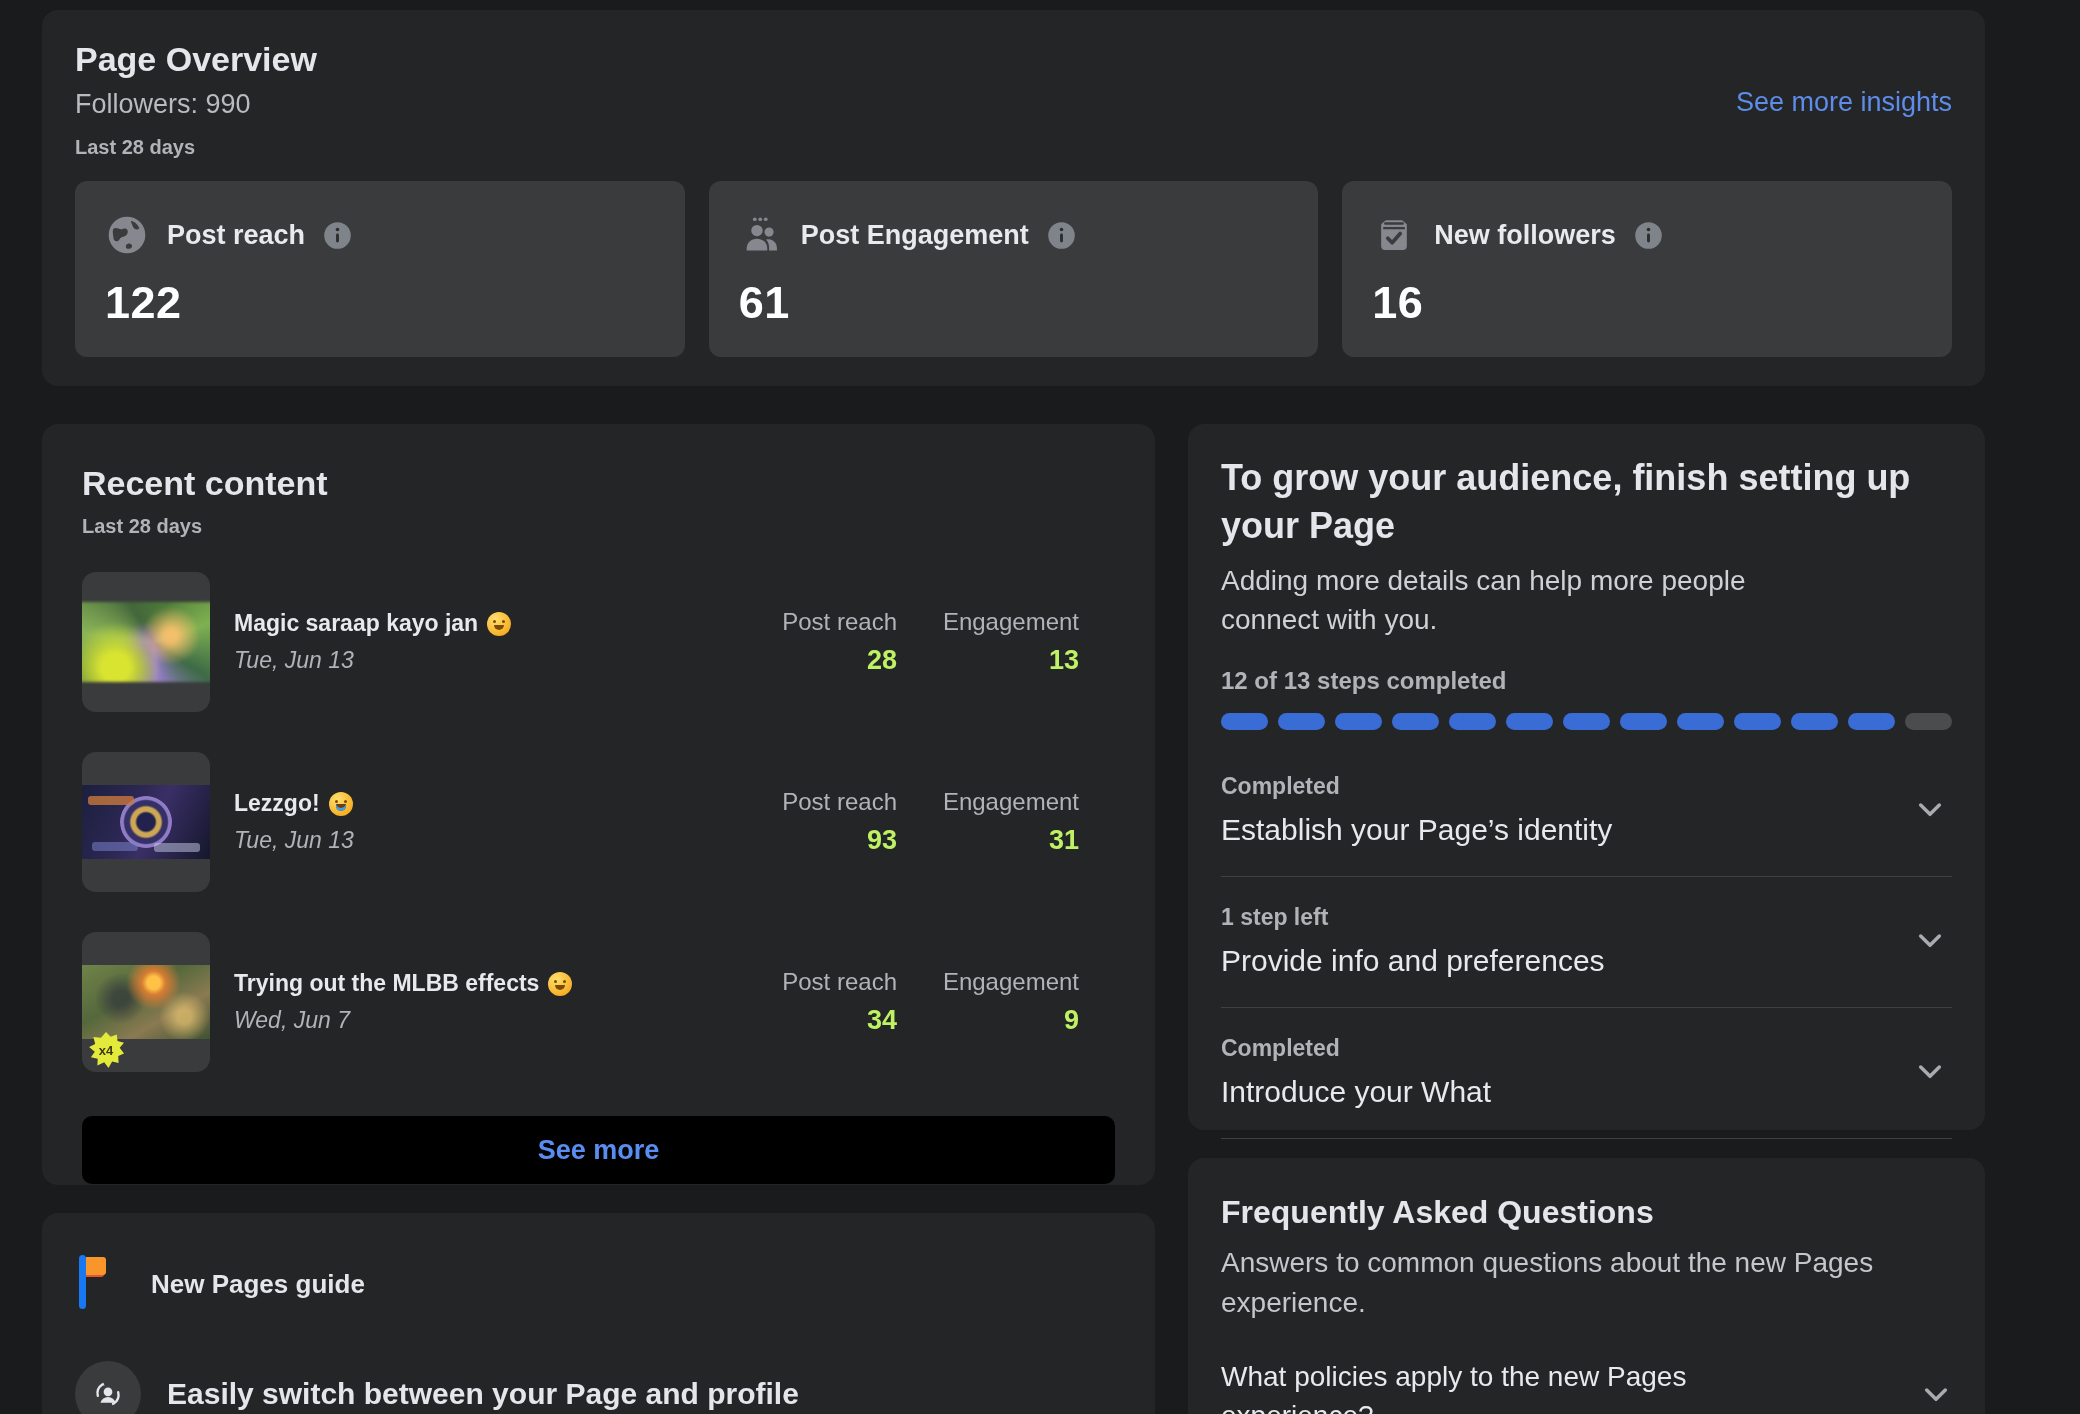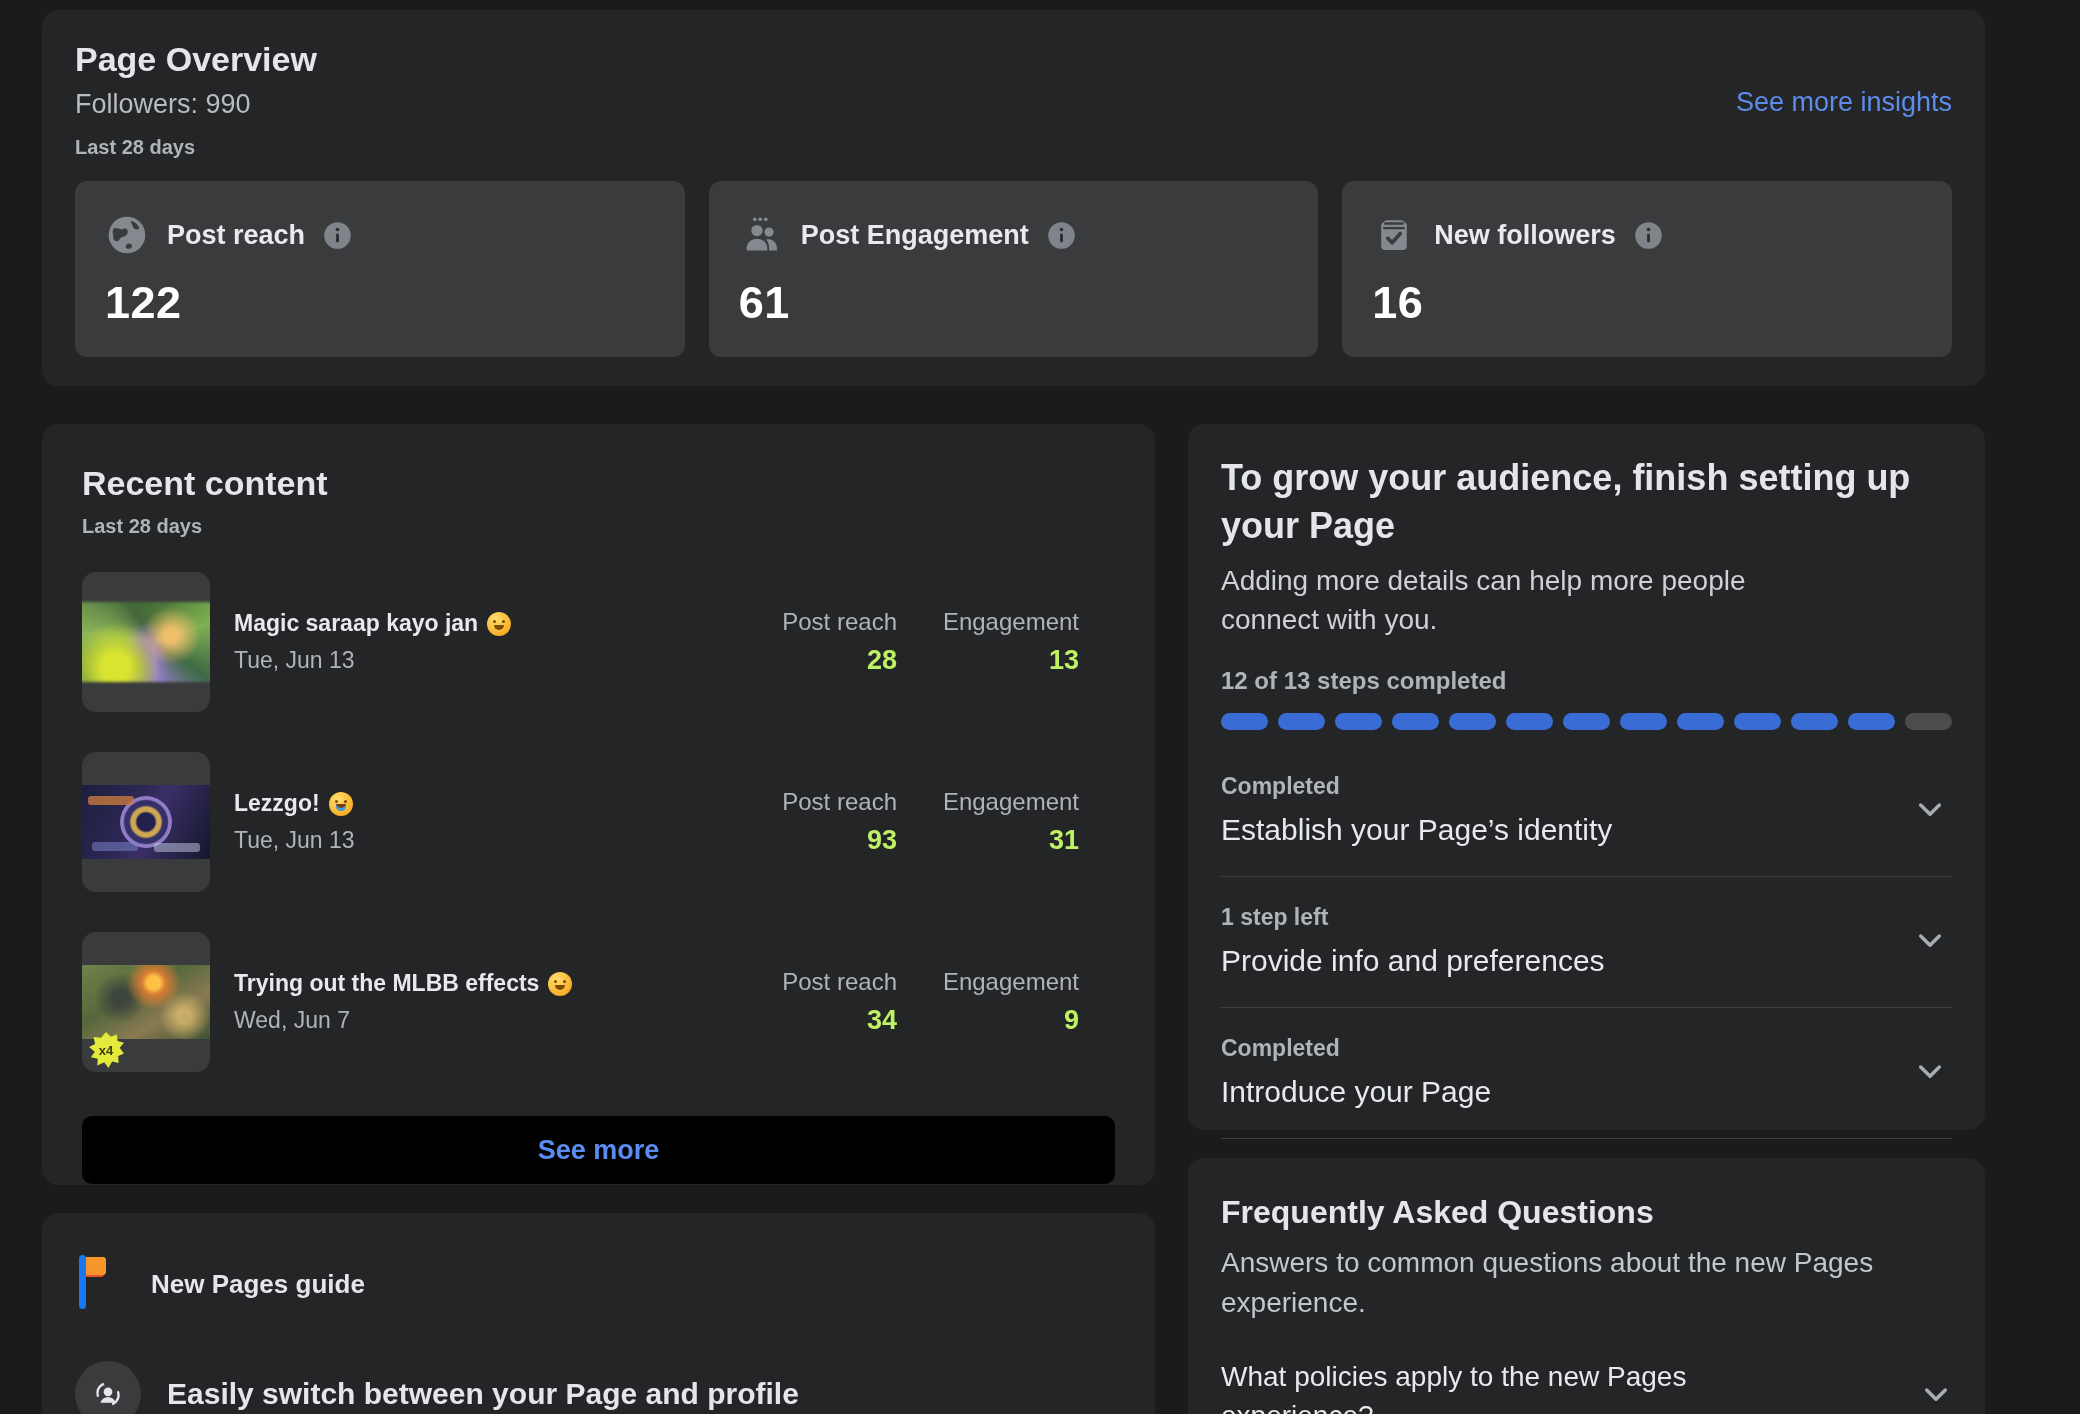--- a/index.html
+++ b/index.html
@@ -60,21 +60,21 @@
       radial-gradient(circle at 80% 70%, rgba(250,210,120,0.6) 0 6%, rgba(250,210,120,0) 22%),
       radial-gradient(circle at 30% 45%, rgba(40,40,60,0.55) 0 8%, rgba(40,40,60,0) 26%),
       linear-gradient(150deg, #708349 0%, #55683c 40%, #8a7a52 68%, #3f5132 100%);
   }
   .thumb-badge { position: absolute; left: 6px; bottom: 4px; width: 36px; height: 36px;
     background: #e4ea3c; display: flex; align-items: center; justify-content: center;
     font-size: 13px; font-weight: bold; color: #3a3a12;
     clip-path: polygon(50% 0%, 63% 13%, 80% 7%, 82% 25%, 100% 30%, 88% 44%, 100% 60%, 84% 67%, 85% 86%, 67% 82%, 57% 100%, 45% 84%, 26% 93%, 27% 74%, 8% 70%, 19% 55%, 3% 42%, 20% 33%, 15% 14%, 36% 16%); }
   .post-main { flex: 1; margin-left: 24px; min-width: 0; }
   .post-title { font-size: 23px; font-weight: bold; color: #e7e9ed; display: flex; align-items: center; gap: 9px; }
-  .post-date { font-size: 23px; color: #b0b3b8; margin-top: 10px; }
+  .post-date { font-size: 23px; color: #b0b3b8; margin-top: 10px; font-style: italic; }
   .post-stats { display: flex; gap: 40px; margin-right: 36px; }
   .stat-col { text-align: right; }
   .stat-col.reach { min-width: 118px; }
   .stat-col.eng { min-width: 142px; }
   .stat-label { font-size: 24px; color: #b0b3b8; }
   .stat-value { font-size: 27px; font-weight: bold; color: #bef264; margin-top: 9px; }
   .see-more-btn { margin-top: 44px; height: 68px; width: 100%; border: none; border-radius: 10px;
     background: #000000; color: #5a8df2; font-size: 27px; font-weight: 600; cursor: pointer;
     font-family: inherit; display: flex; align-items: center; justify-content: center; }
 
@@ -356,21 +356,21 @@
         <div class="acc-status">1 step left</div>
         <div class="acc-title">Provide info and preferences</div>
         <span class="acc-chevron">
           <svg class="chev-30" viewBox="0 0 24 24">
               <path d="M5 9l7 7 7-7" stroke="#a8abb0" stroke-width="2.6" fill="none" stroke-linecap="round" stroke-linejoin="round"></path>
             </svg>
         </span>
       </div>
       <div class="acc-item">
         <div class="acc-status">Completed</div>
-        <div class="acc-title">Introduce your Page</div>
+        <div class="acc-title">Introduce your What</div>
         <span class="acc-chevron">
           <svg class="chev-30" viewBox="0 0 24 24">
               <path d="M5 9l7 7 7-7" stroke="#a8abb0" stroke-width="2.6" fill="none" stroke-linecap="round" stroke-linejoin="round"></path>
             </svg>
         </span>
       </div>
     </div>
   </section>
 
   <section class="card" id="faq-card">

